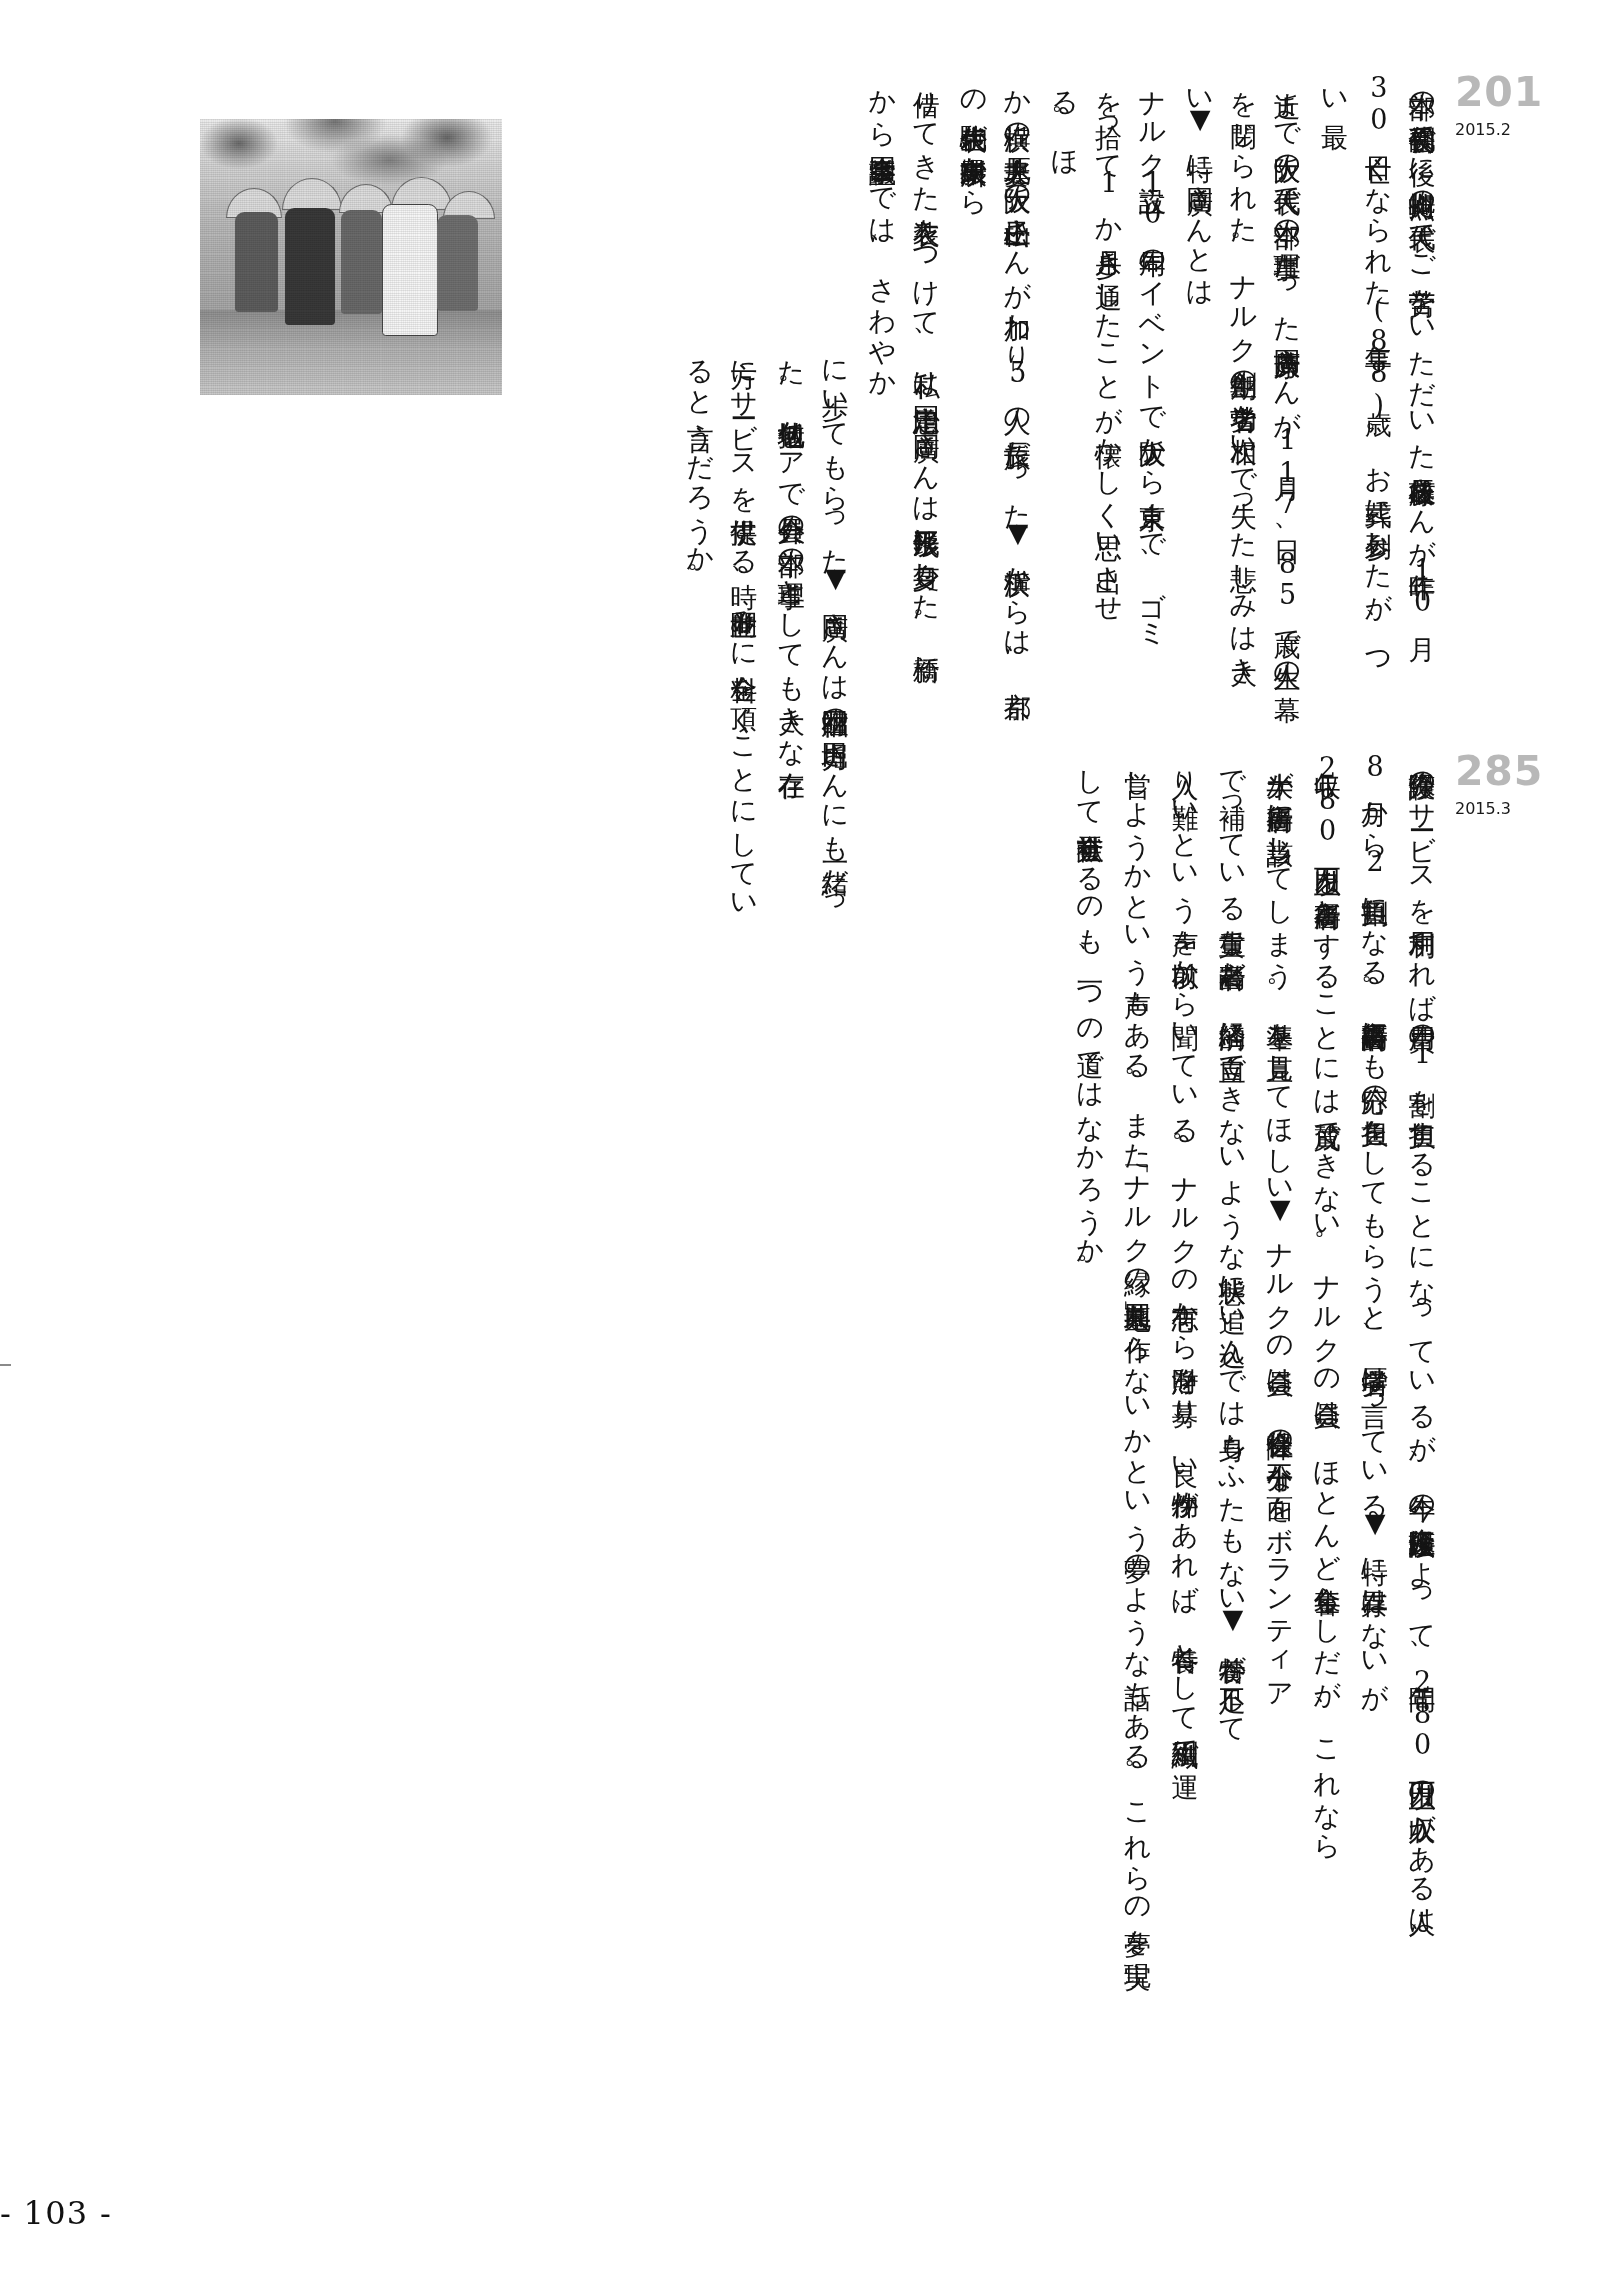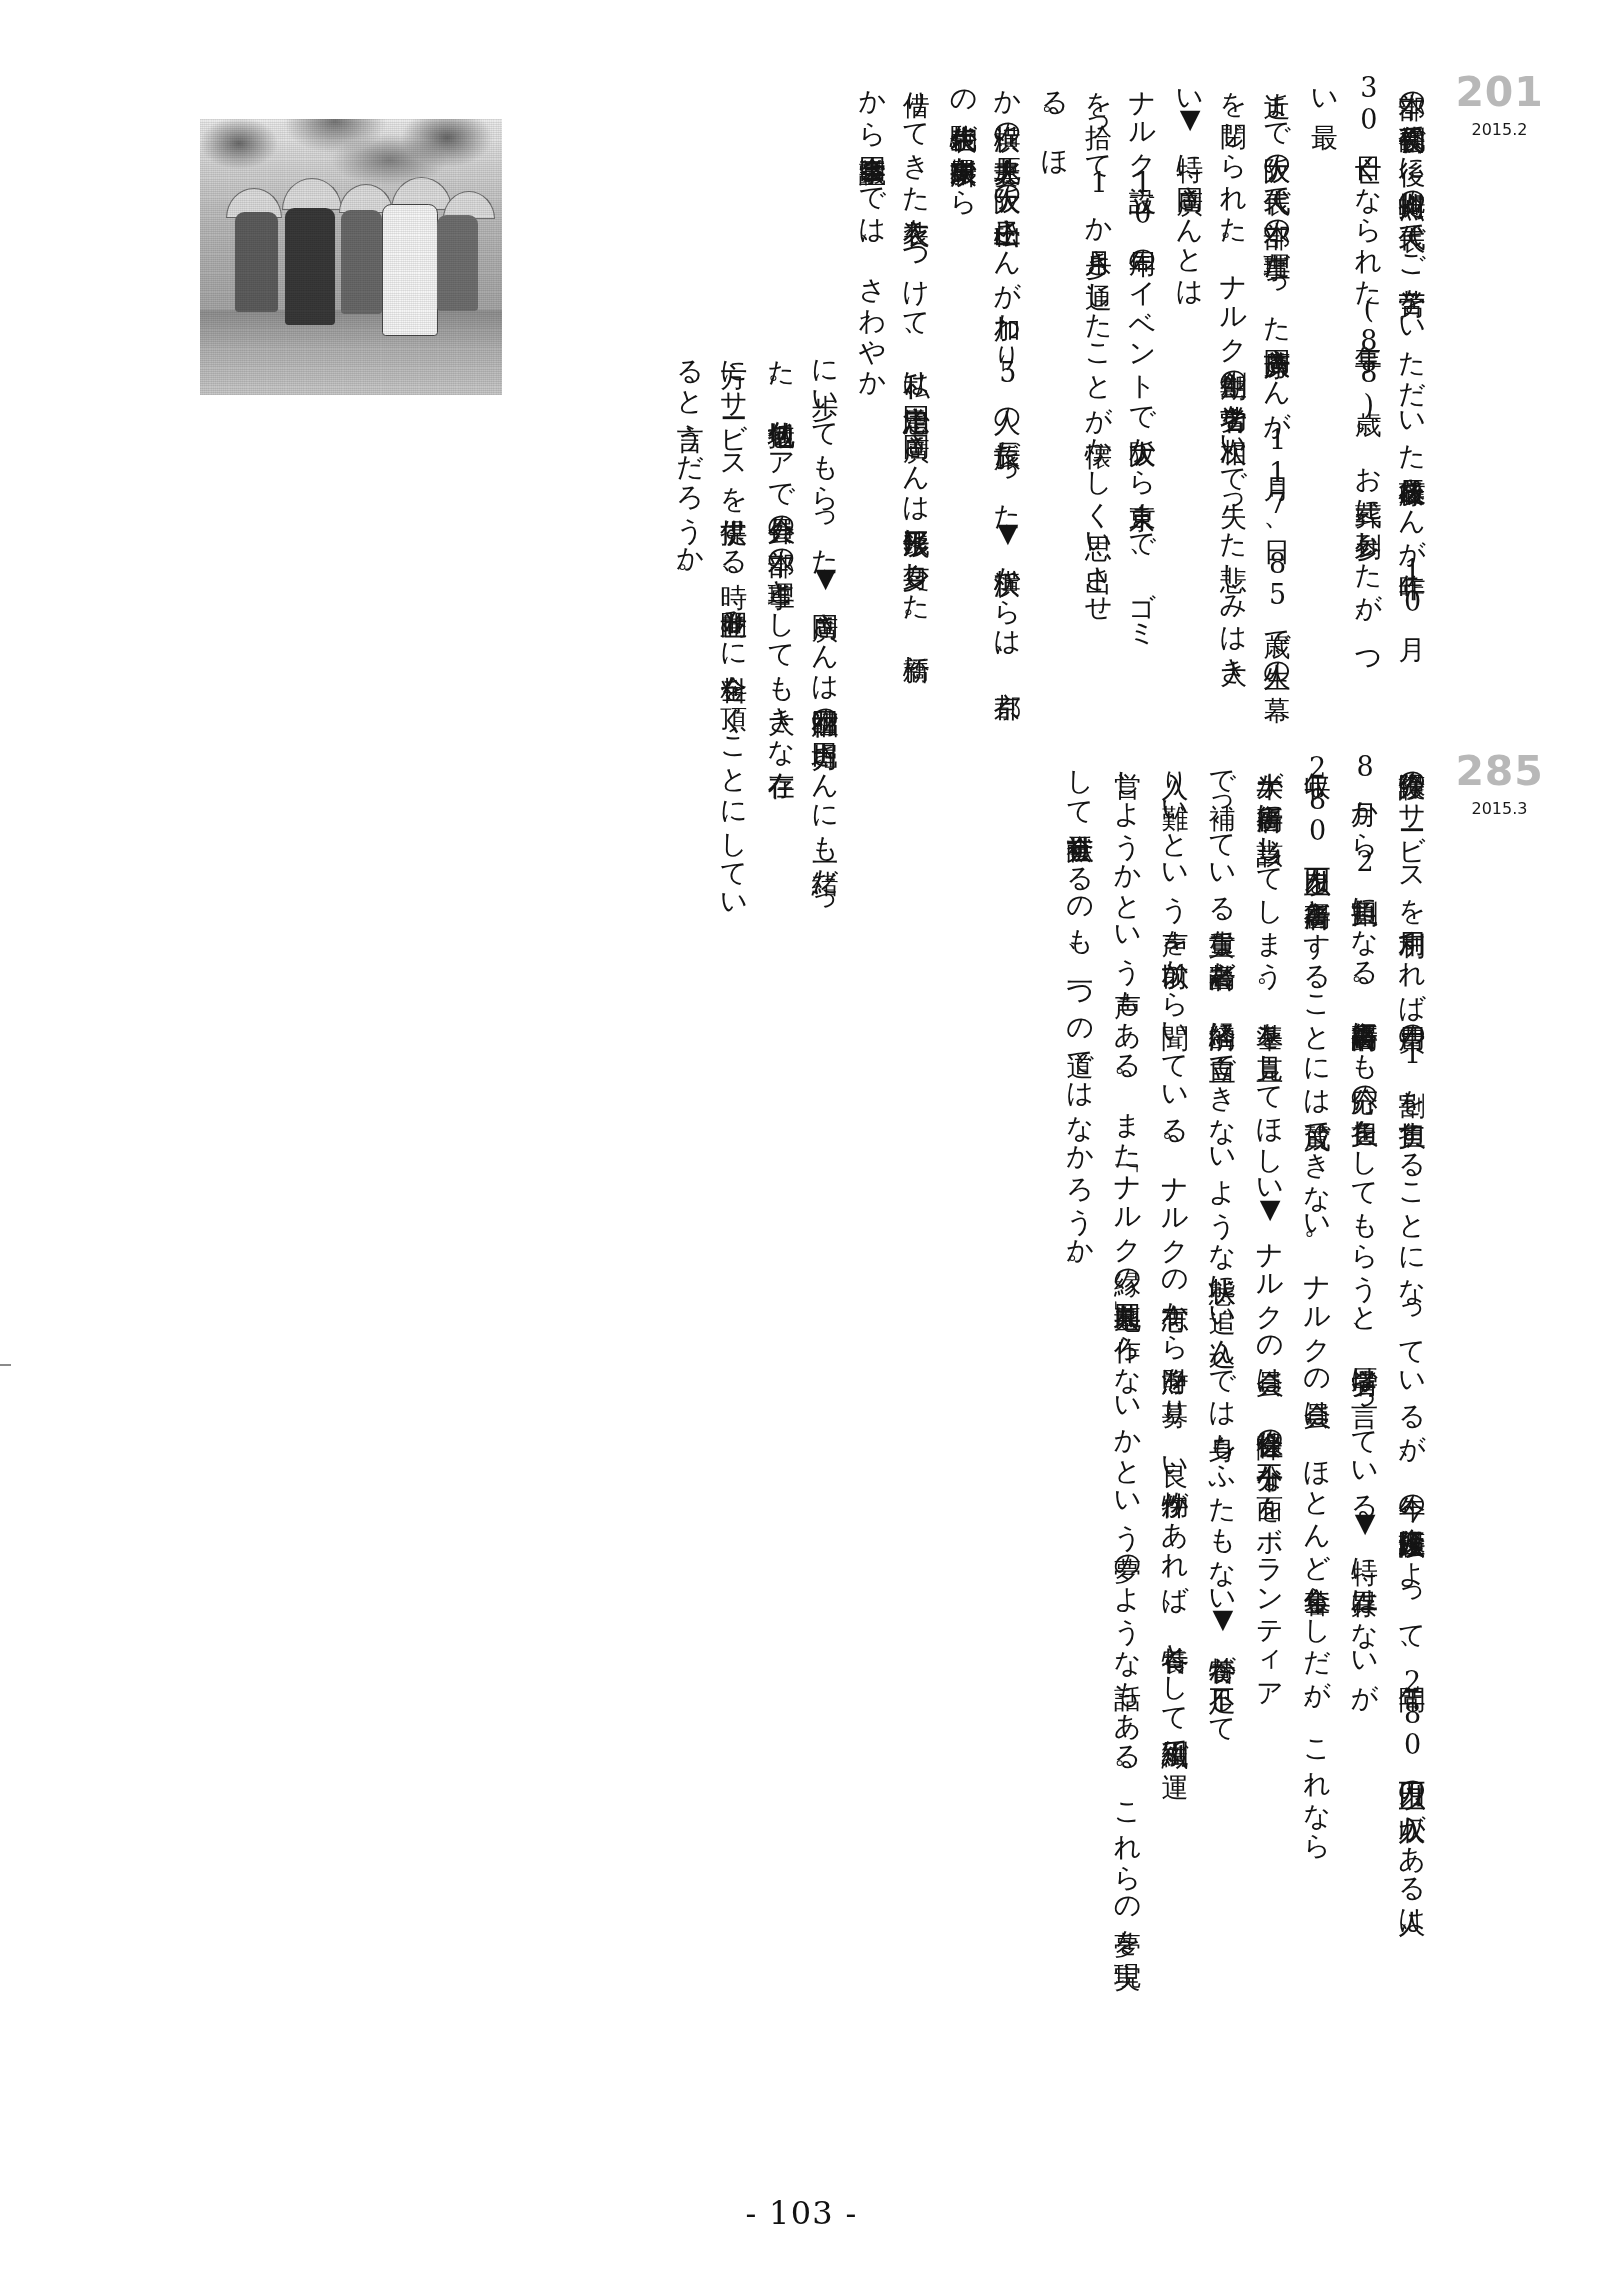--- a/index.html
+++ b/index.html
@@ -36,23 +36,23 @@
   
   .article {
     position: absolute;
     display: flex;
     flex-direction: row-reverse;
     align-items: flex-start;
   }
 
   .art-head {
     writing-mode: horizontal-tb;
-    text-align: center;
+    text-align: left;
     width: 89px;
-    margin-left: 21px;
+    margin-left: 11px;
   }
   .art-num {
     font-family: "DejaVu Sans", "Liberation Sans", sans-serif;
     font-weight: bold;
     font-size: 41px;
     color: #b8b8b8;
     letter-spacing: 0.02em;
     line-height: 1;
   }
   .art-date {
@@ -136,21 +136,21 @@
       repeating-linear-gradient(90deg, rgba(0,0,0,0.06) 0px, rgba(0,0,0,0.06) 0.9px, rgba(255,255,255,0.05) 0.9px, rgba(255,255,255,0.05) 1.9px);
     mix-blend-mode: multiply;
     opacity: 0.75;
   }
 
   
   .page-number {
     position: absolute;
     left: 0; right: 0;
     bottom: 54px;
-    text-align: center;
+    text-align: left;
     font-family: "DejaVu Serif", "Liberation Serif", serif;
     font-size: 32px;
     color: #111;
     letter-spacing: 0.04em;
   }
 
   .edge-tick {
     position: absolute;
     left: 0;
     top: 1364px;

